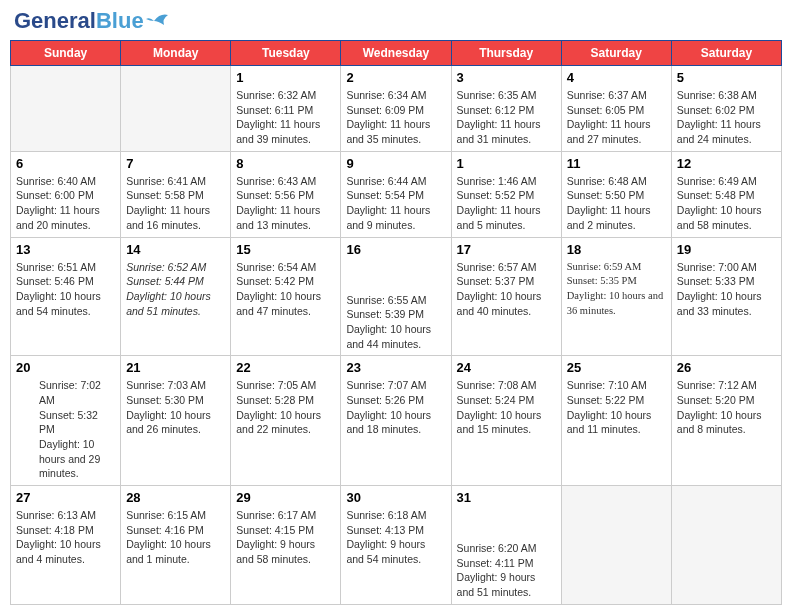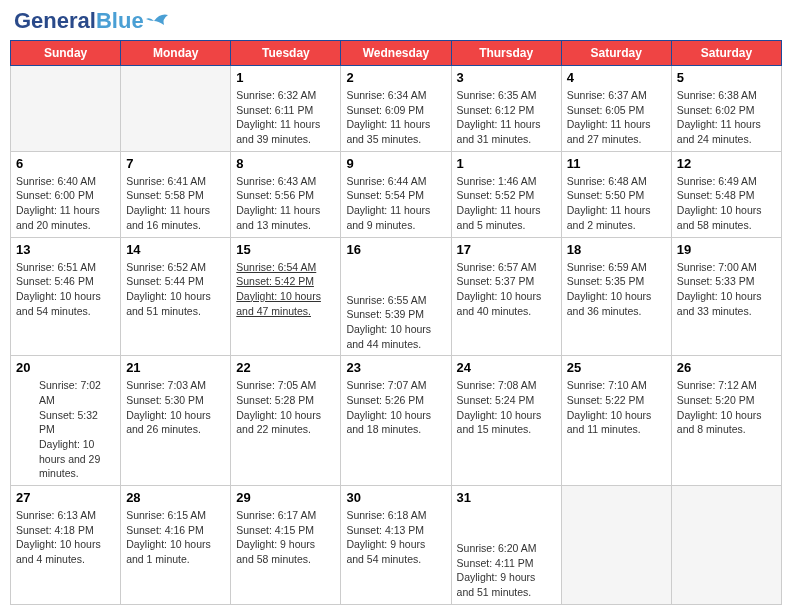--- a/index.html
+++ b/index.html
@@ -192,45 +192,45 @@
       </tr>
       <tr>
         <td>
           <span class="day-num">13</span>
           <div class="day-info" style="white-space: pre-line;">Sunrise: 6:51 AM
 Sunset: 5:46 PM
 Daylight: 10 hours and 54 minutes.</div>
         </td>
         <td>
           <span class="day-num">14</span>
-          <div class="day-info" style="white-space: pre-line;">Sunrise: 6:52 AM
+          <div class="day-info" style="white-space: pre-line; font-style: italic;">Sunrise: 6:52 AM
 Sunset: 5:44 PM
 Daylight: 10 hours and 51 minutes.</div>
         </td>
         <td>
           <span class="day-num">15</span>
-          <div class="day-info" style="white-space: pre-line; text-decoration: underline;">Sunrise: 6:54 AM
+          <div class="day-info" style="white-space: pre-line;">Sunrise: 6:54 AM
 Sunset: 5:42 PM
 Daylight: 10 hours and 47 minutes.</div>
         </td>
         <td>
           <span class="day-num">16</span>
           <div class="day-info" style="white-space: pre-line; margin-top: 36px;">Sunrise: 6:55 AM
 Sunset: 5:39 PM
 Daylight: 10 hours and 44 minutes.</div>
         </td>
         <td>
           <span class="day-num">17</span>
           <div class="day-info" style="white-space: pre-line;">Sunrise: 6:57 AM
 Sunset: 5:37 PM
 Daylight: 10 hours and 40 minutes.</div>
         </td>
         <td>
           <span class="day-num">18</span>
-          <div class="day-info" style="white-space: pre-line;">Sunrise: 6:59 AM
+          <div class="day-info" style="white-space: pre-line; font-family: Liberation Serif, serif;">Sunrise: 6:59 AM
 Sunset: 5:35 PM
 Daylight: 10 hours and 36 minutes.</div>
         </td>
         <td>
           <span class="day-num">19</span>
           <div class="day-info" style="white-space: pre-line;">Sunrise: 7:00 AM
 Sunset: 5:33 PM
 Daylight: 10 hours and 33 minutes.</div>
         </td>
       </tr>

